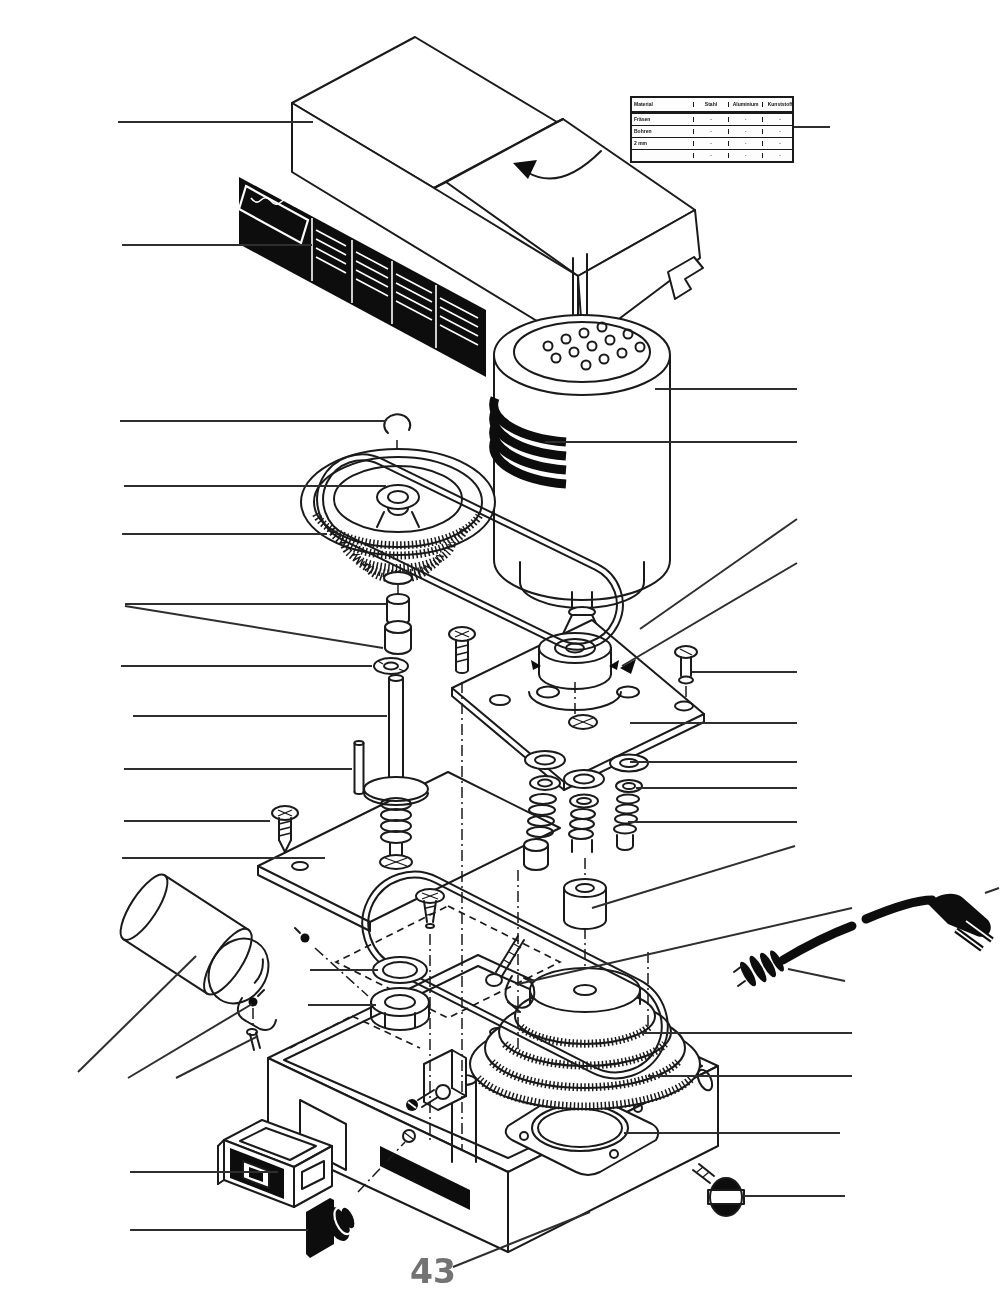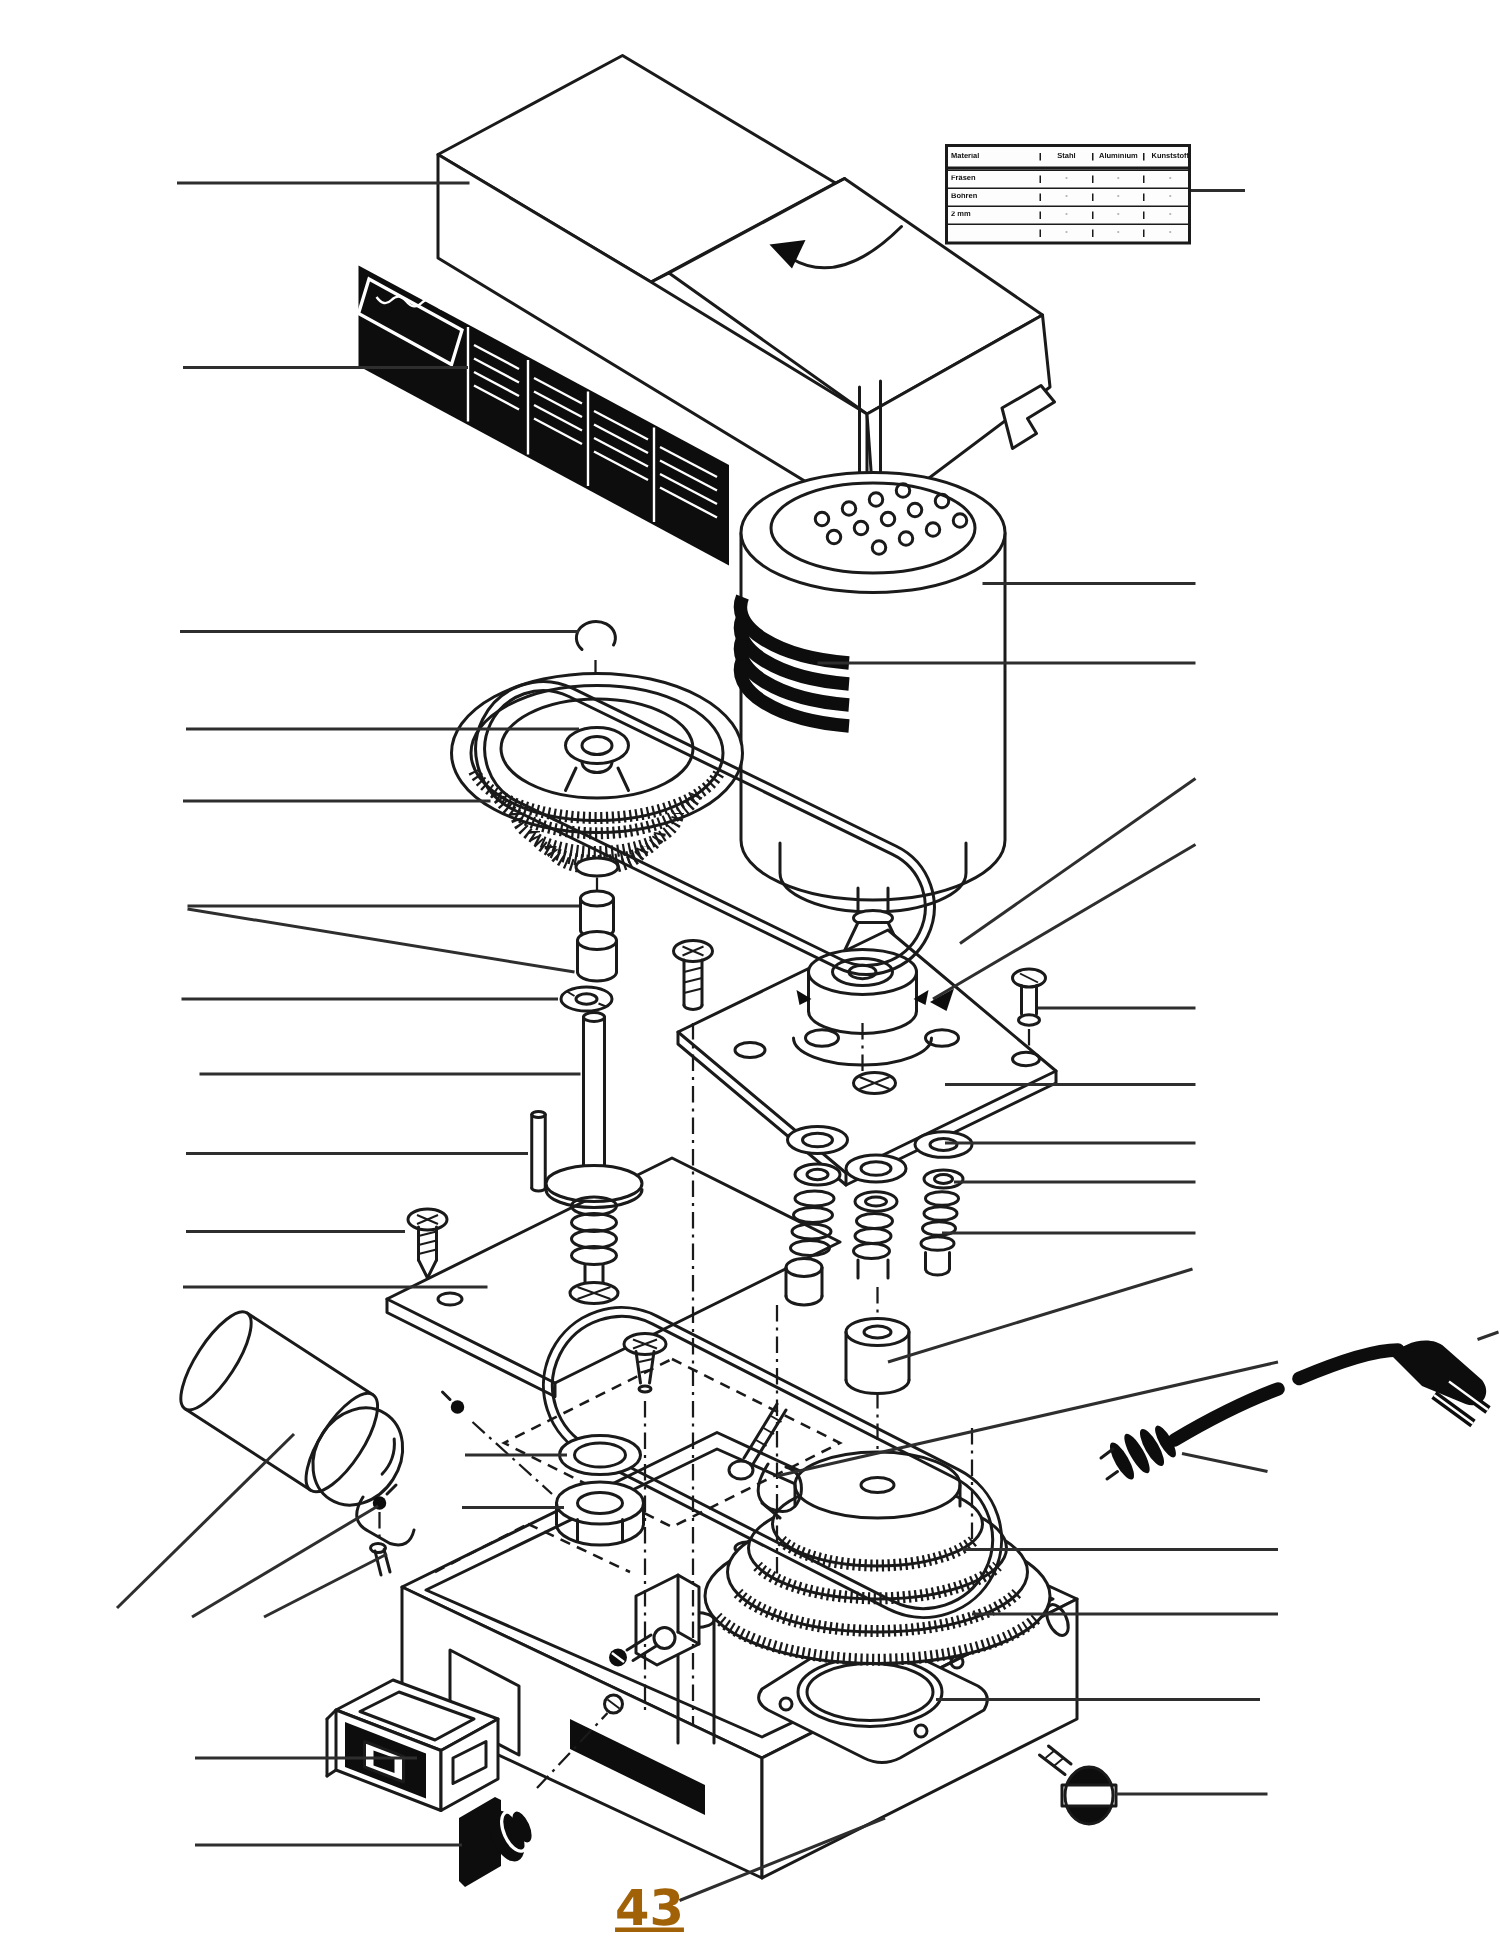--- a/index.html
+++ b/index.html
@@ -20,21 +20,21 @@
   .cable{stroke:#0d0d0d;stroke-width:9;fill:none;stroke-linecap:round;}
   
   .mat-table{position:absolute;left:630px;top:96px;width:160px;border:2.5px solid #1a1a1a;
              background:#fdfdfd;font-size:5px;color:#111;}
   .mat-table .tr{display:flex;border-top:1.5px solid #1a1a1a;height:11px;align-items:center;}
   .mat-table .tr.th{border-top:none;height:13px;font-weight:bold;border-bottom:2px solid #1a1a1a;}
   .mat-table .tc{text-align:center;overflow:hidden;white-space:nowrap;border-left:1.5px solid #1a1a1a;
                  flex:0 0 21%;line-height:1;}
   .mat-table .tc.c0{flex:0 0 37%;border-left:none;text-align:left;padding-left:2px;font-weight:bold;}
   .page-number{position:absolute;left:398px;top:1252px;width:70px;text-align:center;
-               font-family:"DejaVu Sans",sans-serif;font-weight:bold;font-size:33px;color:#a16207;text-decoration:underline;}
+               font-family:"DejaVu Sans",sans-serif;font-weight:bold;font-size:33px;color:#737373;}
 </style>
 </head>
 <body>
 
 <div class="page">
 
 <svg width="1000" height="1306" viewBox="0 0 1000 1306">
 
   <g>
     <path class="f" d="M292,103 L415,37 L557,122 L434,188 Z"></path>

